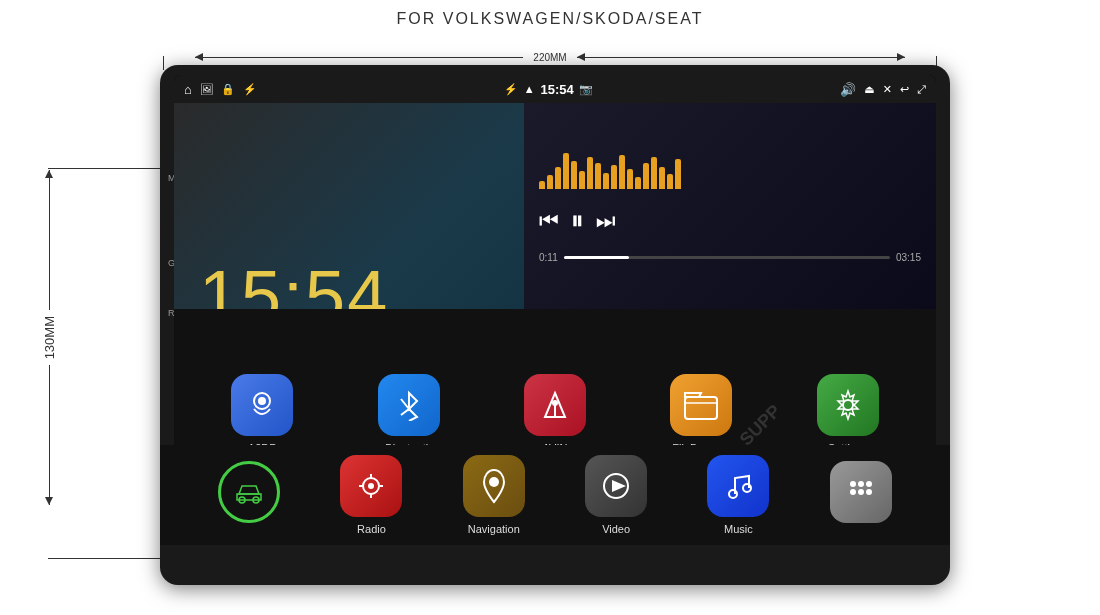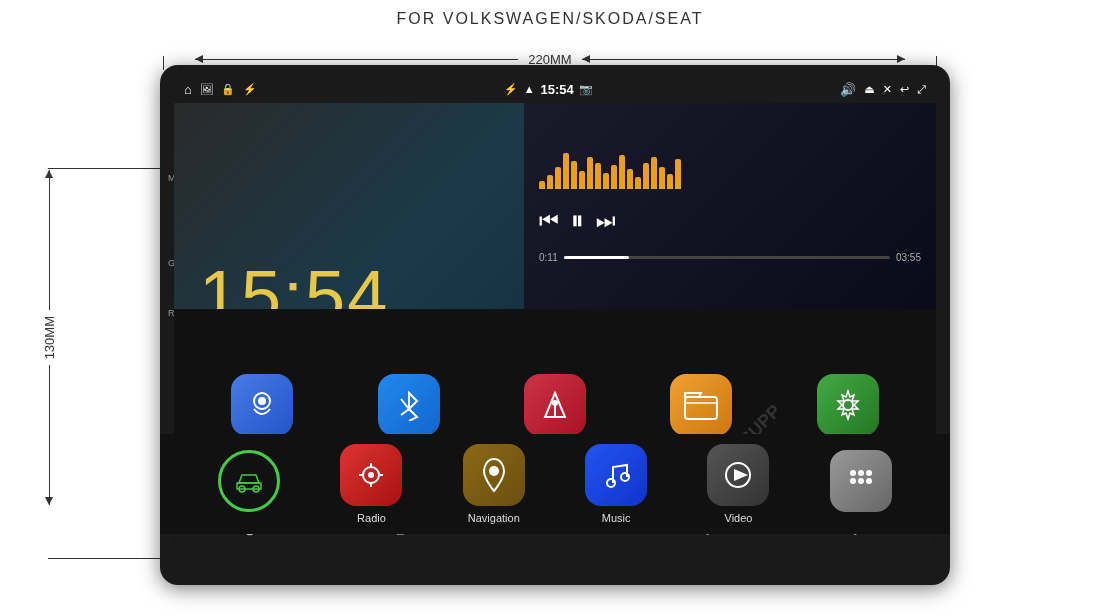--- a/index.html
+++ b/index.html
@@ -51,21 +51,21 @@
       content: '';
       position: absolute;
       right: 0;
       top: -4px;
       border-top: 4px solid transparent;
       border-bottom: 4px solid transparent;
       border-left: 8px solid #333;
     }
     .dim-220 .label {
       padding: 0 10px;
-      font-size: 13px;
+      font-size: 10px;
       color: #333;
     }
 
     .dim-130-container {
       position: absolute;
       left: 42px;
       top: 170px;
       bottom: 110px;
       display: flex;
       flex-direction: column;
@@ -480,21 +480,21 @@
           <div class="music-controls">
             <span class="ctrl-btn">⏮</span>
             <span class="ctrl-btn play">⏸</span>
             <span class="ctrl-btn">⏭</span>
           </div>
           <div class="progress-bar">
             <span class="progress-time">0:11</span>
             <div class="progress-track">
               <div class="progress-fill"></div>
             </div>
-            <span class="progress-time">03:55</span>
+            <span class="progress-time">03:15</span>
           </div>
         </div>
 
         <div style="position:absolute;top:50%;left:0;right:0;bottom:0;display:flex;align-items:center;justify-content:space-around;padding:8px 15px 5px;background:#111;">
 
           <div class="app-item">
             <div class="app-icon icon-a2dp">
               <svg width="32" height="32" viewBox="0 0 32 32">
                   <circle cx="16" cy="12" r="8" fill="none" stroke="#fff" stroke-width="2"></circle>
                   <path d="M8 20 Q16 30 24 20" fill="none" stroke="#fff" stroke-width="2"></path>
@@ -562,21 +562,21 @@
         <span class="nav-btn">►</span>
       </div>
 
     </div>
   </div>
 
   <div class="watermark">SUPP</div>
 
 </div>
 
-<div style="position:absolute;left:160px;top:434px;width:790px;height:100px;display:flex;align-items:center;justify-content:space-around;padding:0 28px;background:#111;z-index:5;">
+<div style="position:absolute;left:160px;top:445px;width:790px;height:100px;display:flex;align-items:center;justify-content:space-around;padding:0 28px;background:#111;z-index:5;">
 
   <div class="app-item" style="position:relative;">
     <div style="width:62px;height:62px;border-radius:50%;border:3px solid #44cc44;display:flex;align-items:center;justify-content:center;background:transparent;">
       <svg width="30" height="24" viewBox="0 0 30 24">
           <path d="M5 14 L8 6 L22 6 L25 14 L5 14 Z" fill="none" stroke="#44cc44" stroke-width="1.5"></path>
           <path d="M3 14 L27 14 L27 20 L3 20 Z" fill="none" stroke="#44cc44" stroke-width="1.5"></path>
           <circle cx="8" cy="20" r="3" fill="none" stroke="#44cc44" stroke-width="1.5"></circle>
           <circle cx="22" cy="20" r="3" fill="none" stroke="#44cc44" stroke-width="1.5"></circle>
         </svg>
     </div>
@@ -598,38 +598,38 @@
     <div class="app-icon icon-navigation">
       <svg width="28" height="36" viewBox="0 0 28 36">
           <path d="M14 2 C8 2 4 8 4 14 C4 22 14 34 14 34 C14 34 24 22 24 14 C24 8 20 2 14 2 Z" fill="none" stroke="#fff" stroke-width="2"></path>
           <circle cx="14" cy="14" r="5" fill="#fff"></circle>
         </svg>
     </div>
     <span class="app-label">Navigation</span>
   </div>
 
   <div class="app-item">
+    <div class="app-icon icon-video">
+      <svg width="36" height="32" viewBox="0 0 36 32">
+          <circle cx="18" cy="16" r="12" fill="none" stroke="#fff" stroke-width="2"></circle>
+          <polygon points="14,10 28,16 14,22" fill="#fff"></polygon>
+        </svg>
+    </div>
+    <span class="app-label">Video</span>
+  </div>
+
+  <div class="app-item">
     <div class="app-icon icon-music">
       <svg width="30" height="32" viewBox="0 0 30 32">
           <path d="M12 24 L12 8 L26 6 L26 18" fill="none" stroke="#fff" stroke-width="2"></path>
           <circle cx="10" cy="24" r="4" fill="none" stroke="#fff" stroke-width="2"></circle>
           <circle cx="24" cy="18" r="4" fill="none" stroke="#fff" stroke-width="2"></circle>
         </svg>
     </div>
     <span class="app-label">Music</span>
-  </div>
-
-  <div class="app-item">
-    <div class="app-icon icon-video">
-      <svg width="36" height="32" viewBox="0 0 36 32">
-          <circle cx="18" cy="16" r="12" fill="none" stroke="#fff" stroke-width="2"></circle>
-          <polygon points="14,10 28,16 14,22" fill="#fff"></polygon>
-        </svg>
-    </div>
-    <span class="app-label">Video</span>
   </div>
 
   <div class="app-item">
     <div class="app-icon icon-apps">
       <svg width="32" height="32" viewBox="0 0 32 32">
           <circle cx="8" cy="8" r="3" fill="#fff"></circle>
           <circle cx="16" cy="8" r="3" fill="#fff"></circle>
           <circle cx="24" cy="8" r="3" fill="#fff"></circle>
           <circle cx="8" cy="16" r="3" fill="#fff"></circle>
           <circle cx="16" cy="16" r="3" fill="#fff"></circle>

